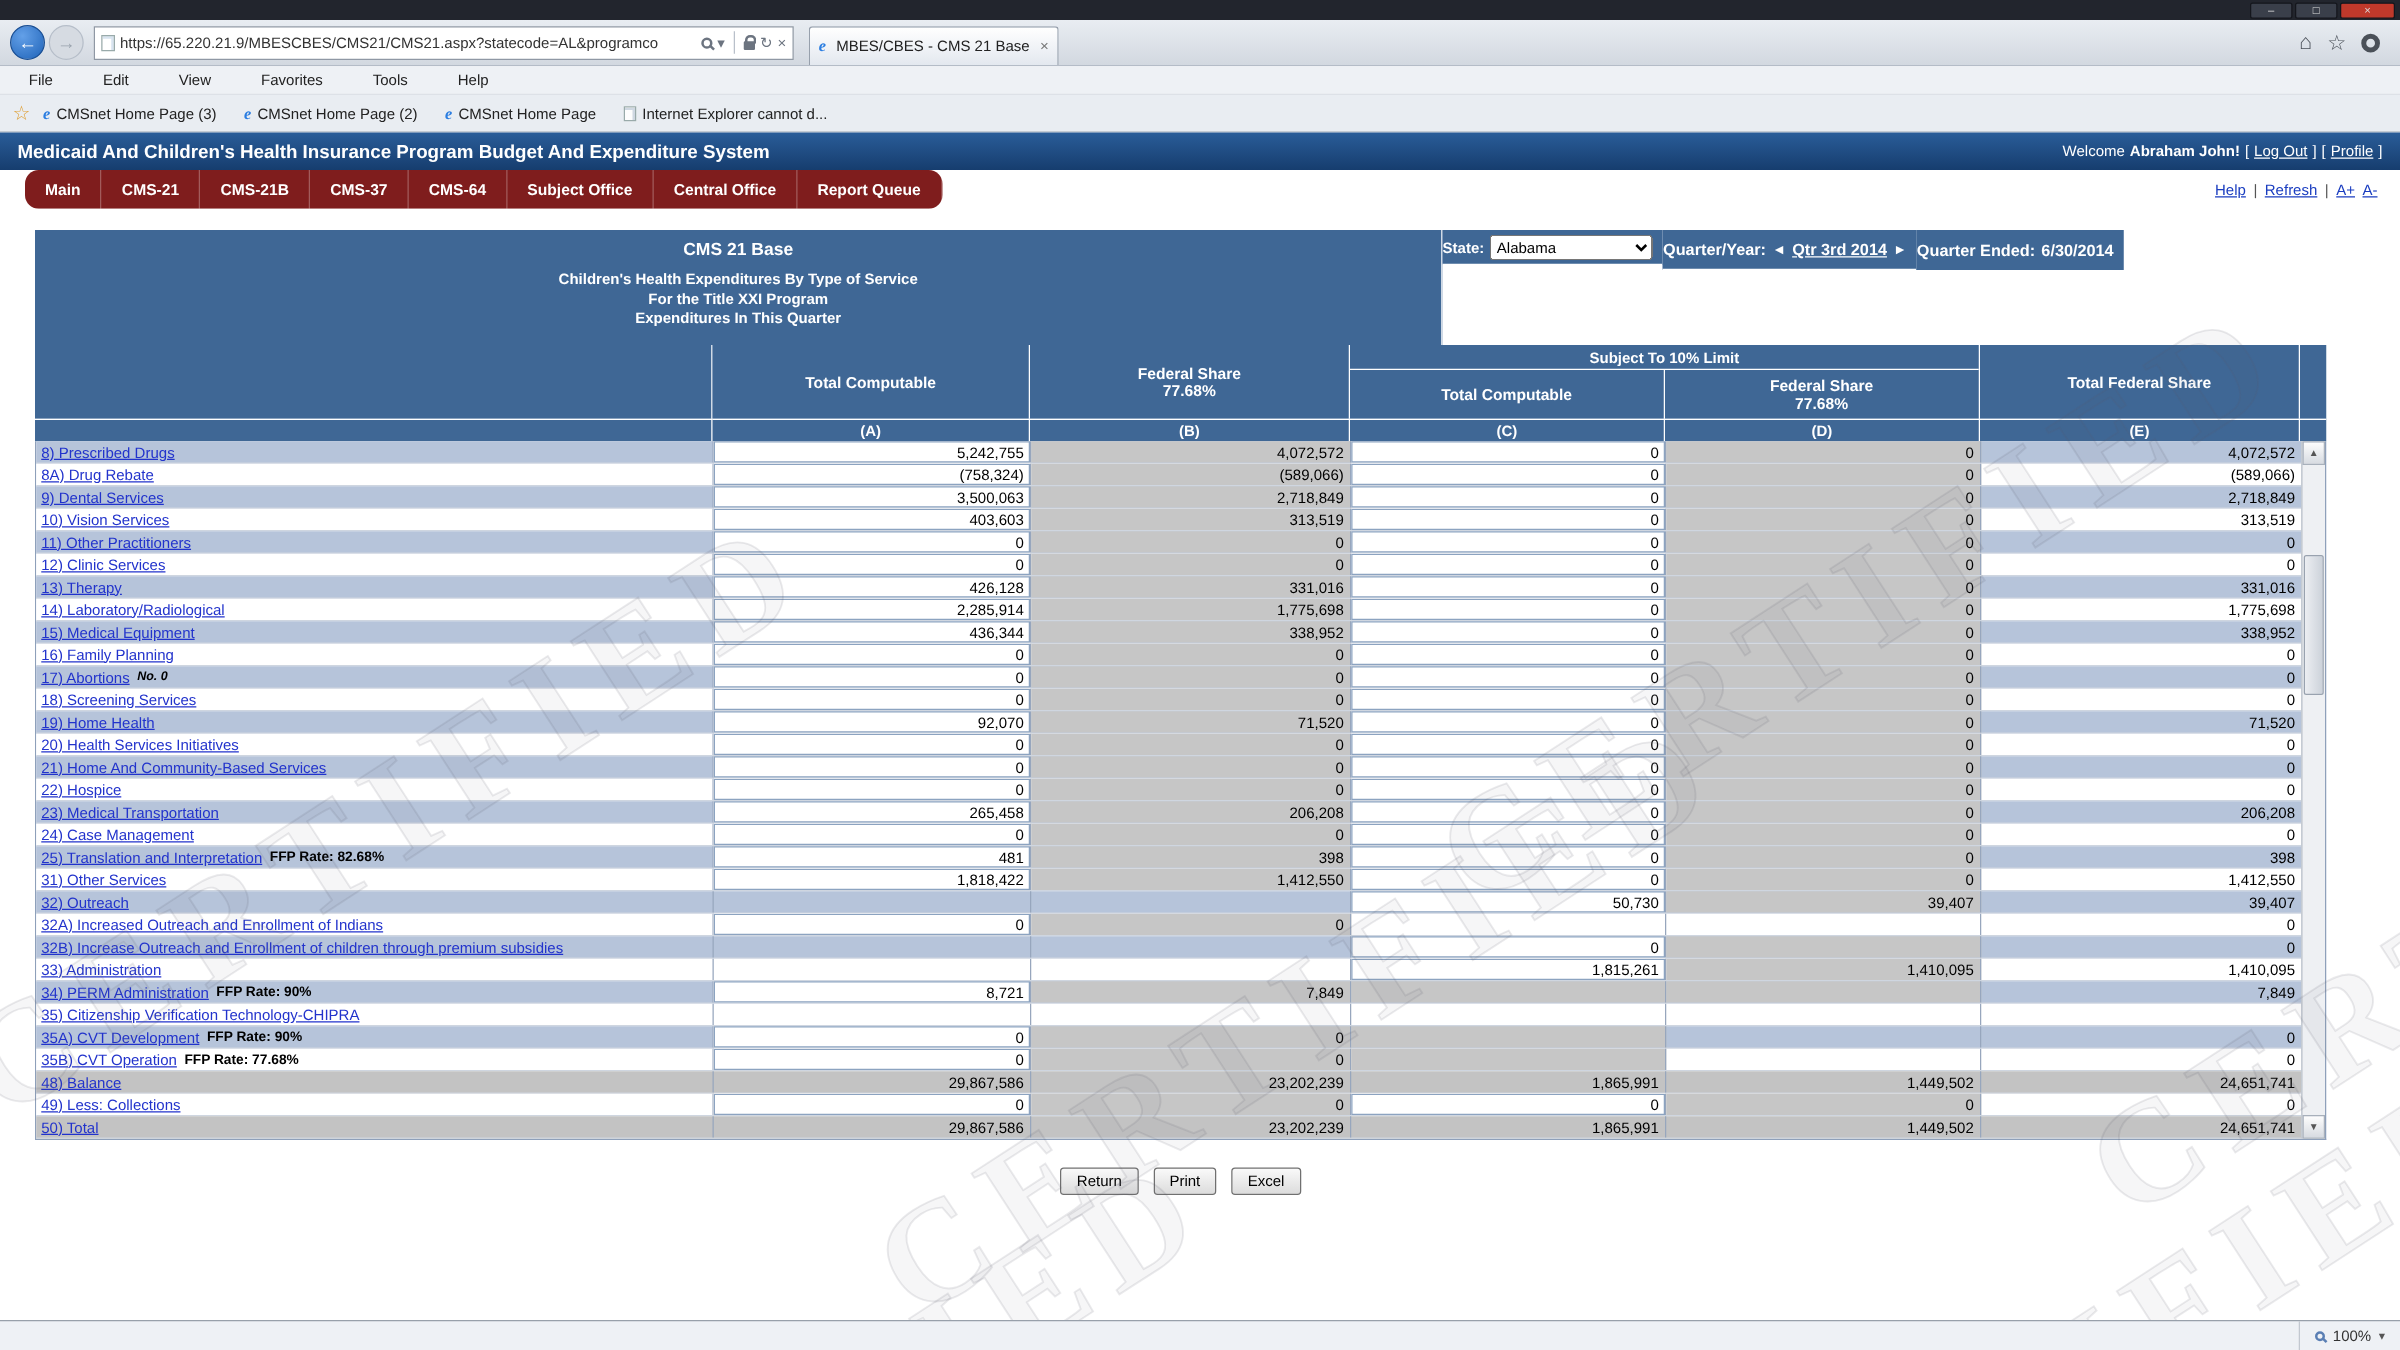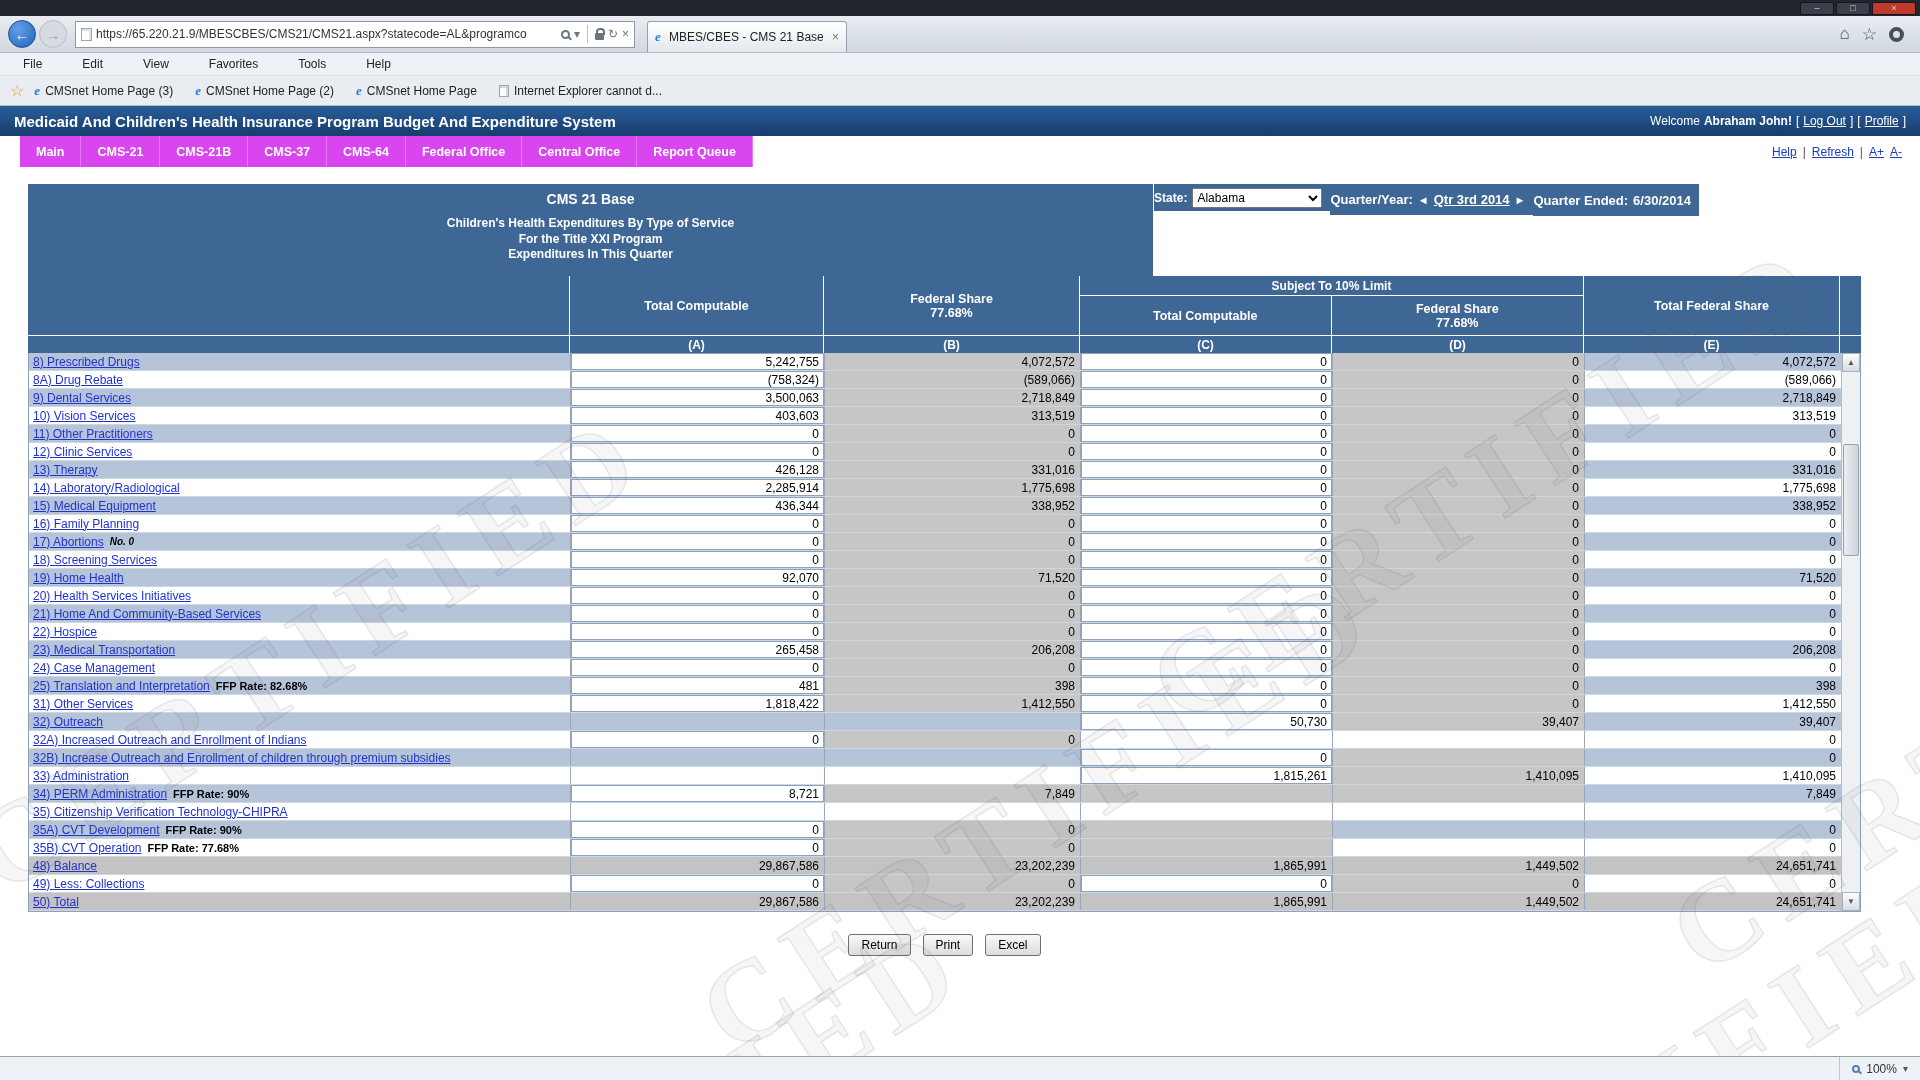--- a/index.html
+++ b/index.html
@@ -43,21 +43,21 @@
 
   
   .appheader { height:30px; background:linear-gradient(#2a5d99,#163d6e); color:#fff; display:flex; align-items:center; padding:0 14px; }
   .app-title { font-size:15px; font-weight:bold; }
   .app-user { margin-left:auto; font-size:12px; display:flex; gap:4px; align-items:center; }
   .app-user b { font-weight:bold; }
   .app-user a { color:#fff; text-decoration:underline; }
 
   
   .navbar { height:31px; background:#fff; display:flex; align-items:center; }
-  .nav-strip { display:flex; height:100%; background:#d946ef; margin-left:20px; }
+  .nav-strip { display:flex; height:100%; background:#7f1d1d; margin-left:20px;border-radius:11px; }
   .nav-item { display:flex; align-items:center; padding:0 16px; color:#fff; font-size:12.5px; font-weight:bold; border-right:1px solid rgba(255,255,255,.28); }
   .nav-right { margin-left:auto; padding-right:18px; font-size:12px; color:#555; display:flex; gap:6px; align-items:center; }
   .nav-right a { color:#1a3dc0; text-decoration:underline; }
 
   
   .content { position:relative; height:889px; background:#fff; }
   .report { position:absolute; left:28px; top:17px; width:1833px; font-size:12px; }
   .rhead { display:flex; }
   .rhead-left { width:1244px; background:#3f6795; color:#fff; text-align:center; border-right:1px solid #fff; padding-top:7px; height:92px; }
   .r-title { font-size:14px; font-weight:bold; }
@@ -198,21 +198,21 @@
     </span>
   </div>
 
   <div class="navbar">
     <div class="nav-strip">
         <span class="nav-item">Main</span>
         <span class="nav-item">CMS-21</span>
         <span class="nav-item">CMS-21B</span>
         <span class="nav-item">CMS-37</span>
         <span class="nav-item">CMS-64</span>
-        <span class="nav-item">Federal Office</span>
+        <span class="nav-item">Subject Office</span>
         <span class="nav-item">Central Office</span>
         <span class="nav-item">Report Queue</span>
       </div>
     <div class="nav-right">
       <a href="#">Help</a>
       <span>|</span>
       <a href="#">Refresh</a>
       <span>|</span>
       <a href="#">A+</a>
       <a href="#">A-</a>

